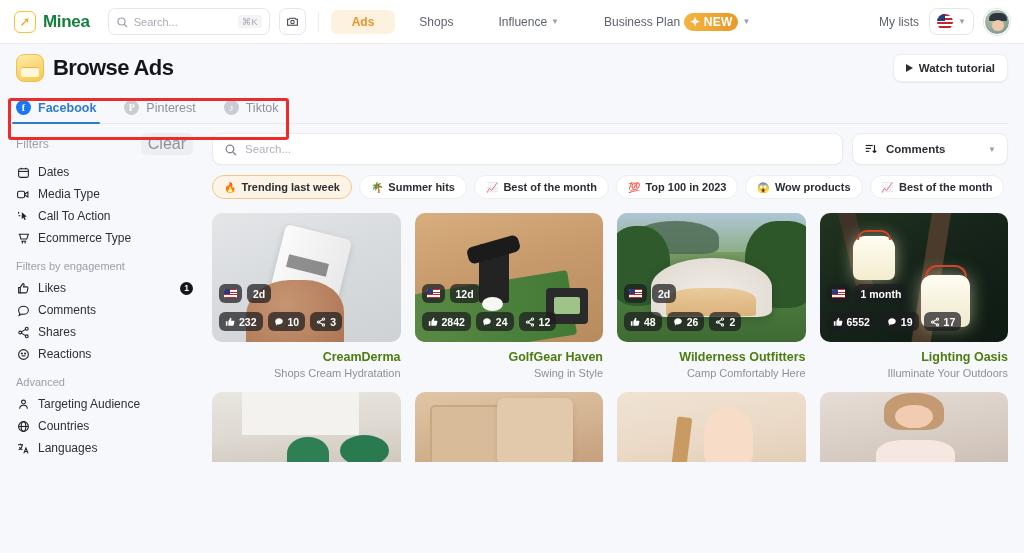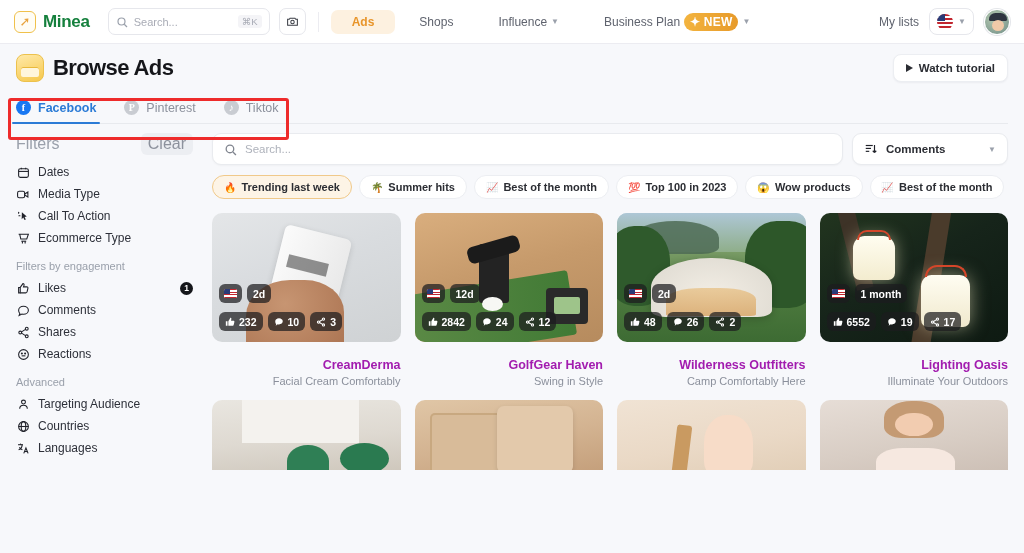--- a/index.html
+++ b/index.html
@@ -150,21 +150,21 @@
 
   
   .body-wrap { display: flex; height: 400px; }
 
   
   .sidebar { width: 207px; flex: 0 0 207px; padding: 9px 14px 0 16px; }
   .side-head {
     display: flex; align-items: center; justify-content: space-between;
     margin-bottom: 6px;
   }
-  .side-head-txt { font-size: 16px; color: #9aa0ab; }
+  .side-head-txt { font-size: 12px; color: #9aa0ab; }
   .clear-chip {
     font-size: 16px; color: #8d929d; background: #eceef2;
     border-radius: 6px; padding: 2px 7px;
   }
   .side-item {
     display: flex; align-items: center; gap: 8px;
     height: 22px; font-size: 12px; color: #2d3039; margin-bottom: 0px;
   }
   .side-item .lbl { flex: 1; }
   .si-ic { width: 14px; display: flex; align-items: center; justify-content: center; flex: 0 0 14px; }
@@ -223,21 +223,21 @@
     background: rgba(28,28,30,.72); color: #fff;
     border-radius: 6px; height: 19px; padding: 0 6px;
     display: flex; align-items: center; gap: 4px;
     font-size: 10.5px; font-weight: bold; white-space: nowrap;
   }
   .pill.sq { padding: 0 5px; }
   .pill-flag { width: 13px; height: 9px; position: relative; border-radius: 1.5px; overflow: hidden; background:#fff; }
   .pill-flag .s { position: absolute; inset: 0;
     background: repeating-linear-gradient(#c1262f 0 1.3px, #fff 1.3px 2.6px); }
   .pill-flag .c { position: absolute; left:0; top:0; width: 6px; height: 5px; background: #2a3b77; }
-  .card-title { font-size: 12.5px; font-weight: bold; color: #a21caf; margin-top: 16px;
+  .card-title { font-size: 12.5px; font-weight: bold; color: #4d7c0f; margin-top: 8px;
     white-space: nowrap; overflow: hidden; text-overflow: ellipsis; }
   .card-sub { font-size: 11px; color: #8b909c; margin-top: 3px;
     white-space: nowrap; overflow: hidden; text-overflow: ellipsis; }
 
   .grid2 { margin-top: 13px; display: grid; grid-template-columns: repeat(4,1fr); gap: 14px; }
   .thumb2 { height: 70px; border-radius: 10px 10px 0 0; overflow: hidden; position: relative; }
 
   svg { display: block; }
 </style>
 </head>
@@ -551,21 +551,21 @@
                   <circle cx="6" cy="12" r="2.6"></circle>
                   <circle cx="18" cy="19" r="2.6"></circle>
                   <line x1="8.4" y1="10.8" x2="15.6" y2="6.2"></line>
                   <line x1="8.4" y1="13.2" x2="15.6" y2="17.8"></line>
                 </svg>
               <span>3</span>
             </span>
           </div>
         </div>
         <div class="card-title">CreamDerma</div>
-        <div class="card-sub">Facial Cream Comfortably</div>
+        <div class="card-sub">Shops Cream Hydratation</div>
       </div>
 
       <div class="card">
         <div class="thumb" style="background:linear-gradient(165deg,#d9ae7e 0%,#c69a6b 45%,#b68b5e 100%);">
           <div style="position:absolute;left:-6%;bottom:-4%;width:90%;height:50%;background:linear-gradient(95deg,#5c8a46,#417a35);transform:rotate(-9deg);border-radius:3px;"></div>
           <div style="position:absolute;left:34%;top:24%;width:16%;height:46%;background:#232323;border-radius:3px;"></div>
           <div style="position:absolute;left:28%;top:22%;width:28%;height:13%;background:#1b1b1b;border-radius:6px;transform:rotate(-16deg);"></div>
           <div style="position:absolute;left:36%;bottom:24%;width:11%;height:11%;background:#f7f7f4;border-radius:50%;"></div>
           <div style="position:absolute;right:8%;bottom:14%;width:22%;height:28%;background:#2a2a2a;border-radius:4px;"></div>
           <div style="position:absolute;right:12%;bottom:22%;width:14%;height:13%;background:#9ec48a;border-radius:2px;"></div>

